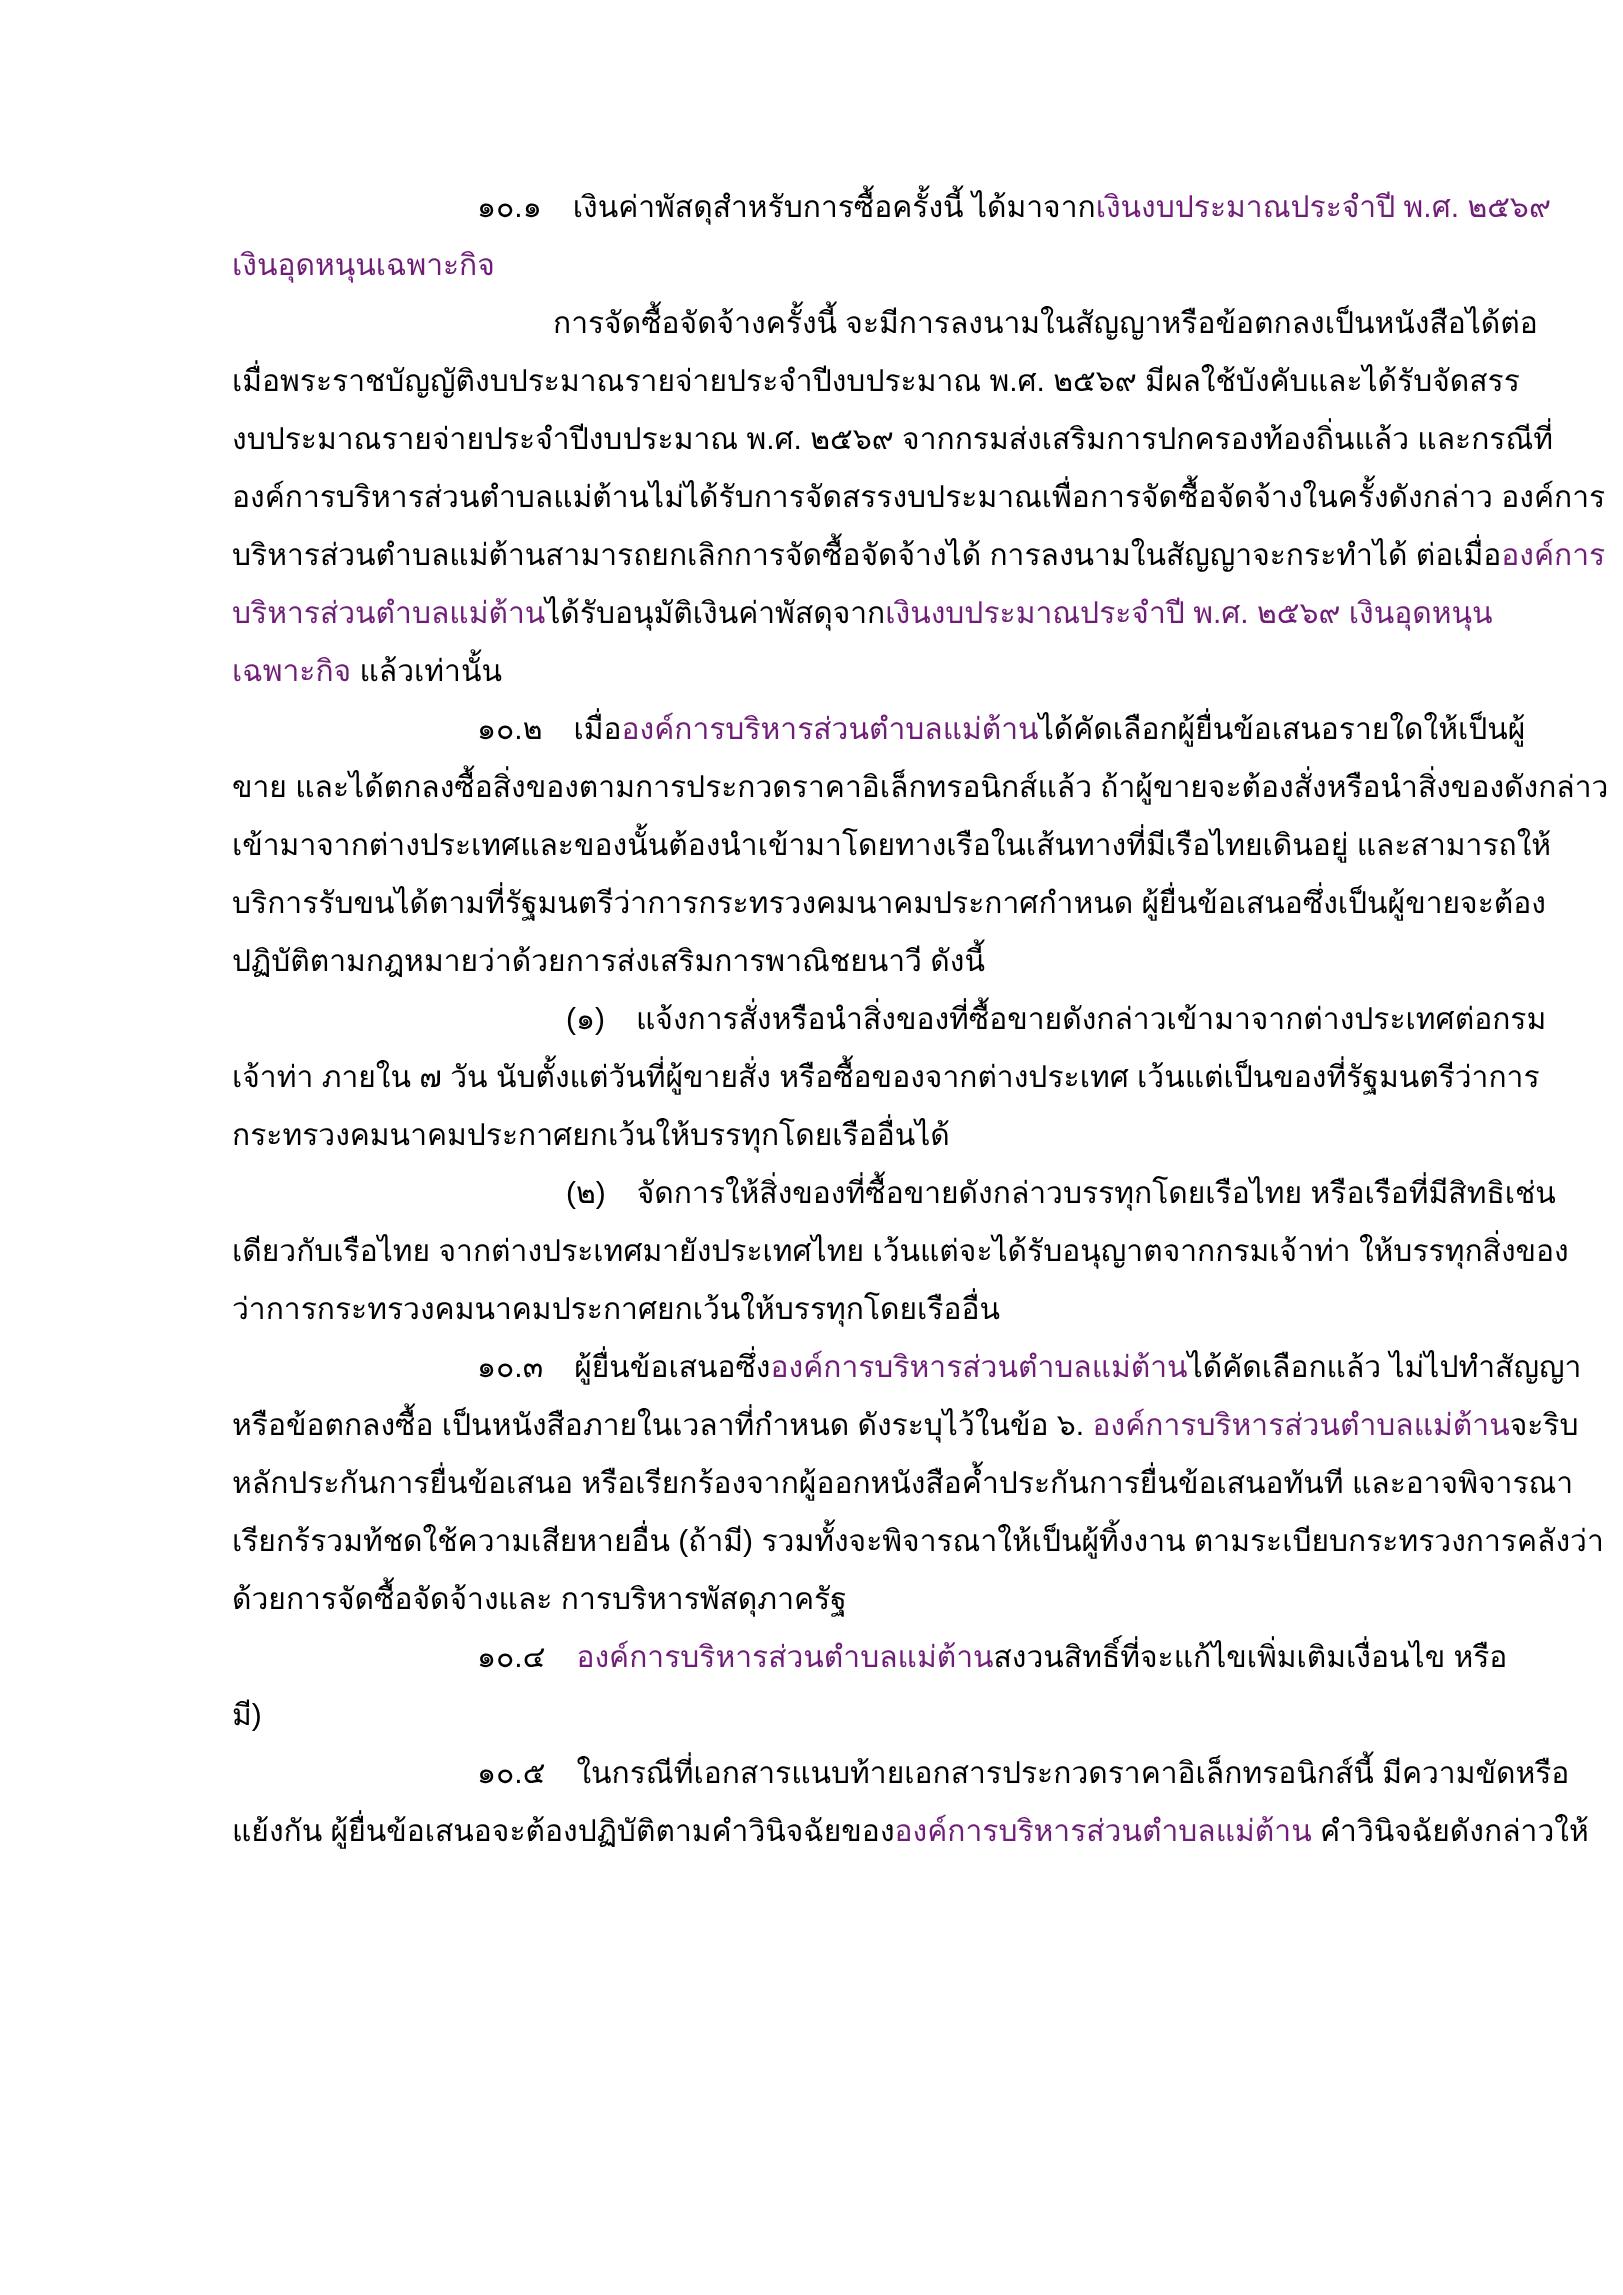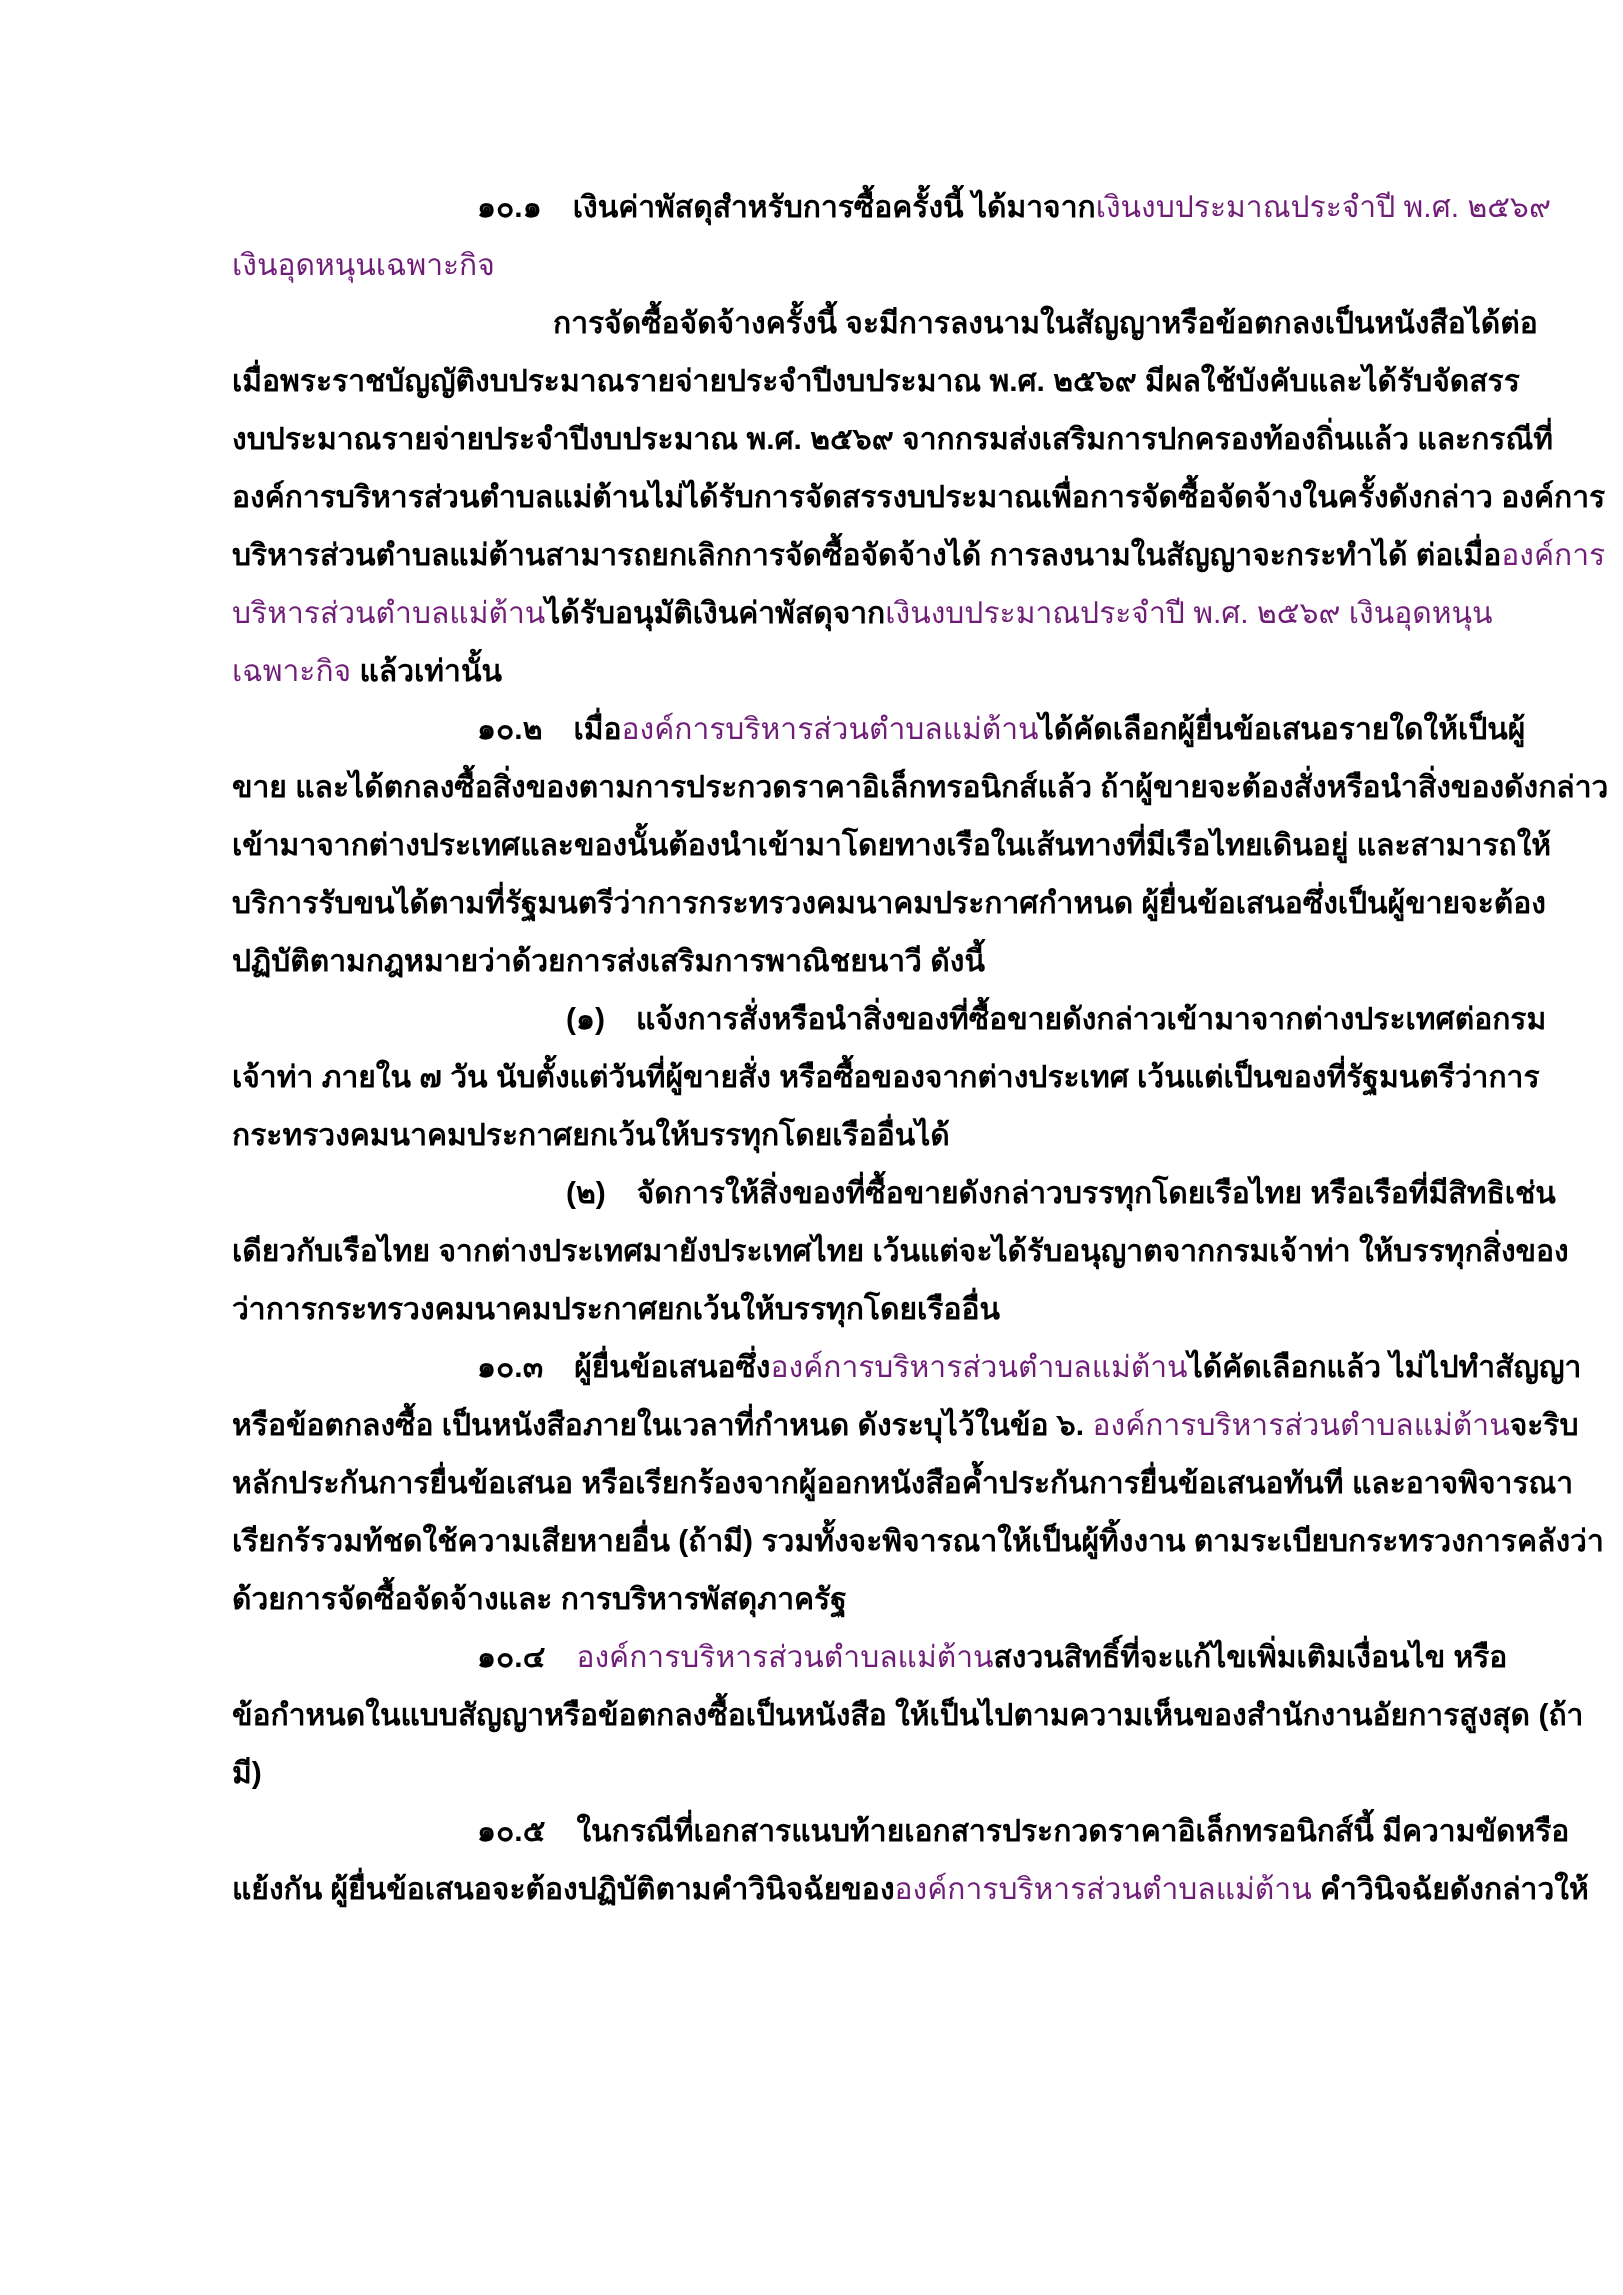--- a/index.html
+++ b/index.html
@@ -27,21 +27,21 @@
     white-space: pre;
     font-size: 30px;
     line-height: 58px;
     height: 58px;
     color: var(--ink);
   }
   .indent-none    { padding-left: 0; }
   .indent-section { padding-left: 245px; }
   .indent-para    { padding-left: 321px; }
   .indent-sub     { padding-left: 334px; }
-  .seg-black  { color: var(--ink); font-weight: bold; }
+  .seg-black  { color: var(--ink); }
   .seg-purple { color: var(--accent); }
   .seg-num    { margin-right: 31px; }
 </style>
 </head>
 <body>
 
 <div class="page">
   <div class="content">
       <div class="line indent-section"><span class="seg-black seg-num">๑๐.๑</span><span class="seg-black">เงินค่าพัสดุสำหรับการซื้อครั้งนี้ ได้มาจาก</span><span class="seg-purple">เงินงบประมาณประจำปี พ.ศ. ๒๕๖๙</span></div>
       <div class="line indent-none"><span class="seg-purple">เงินอุดหนุนเฉพาะกิจ</span></div>
@@ -62,19 +62,18 @@
       <div class="line indent-none"><span class="seg-black">กระทรวงคมนาคมประกาศยกเว้นให้บรรทุกโดยเรืออื่นได้</span></div>
       <div class="line indent-sub"><span class="seg-black seg-num">(๒)</span><span class="seg-black">จัดการให้สิ่งของที่ซื้อขายดังกล่าวบรรทุกโดยเรือไทย หรือเรือที่มีสิทธิเช่น</span></div>
       <div class="line indent-none"><span class="seg-black">เดียวกับเรือไทย จากต่างประเทศมายังประเทศไทย เว้นแต่จะได้รับอนุญาตจากกรมเจ้าท่า ให้บรรทุกสิ่งของ</span></div>
       <div class="line indent-none"><span class="seg-black">ว่าการกระทรวงคมนาคมประกาศยกเว้นให้บรรทุกโดยเรืออื่น</span></div>
       <div class="line indent-section"><span class="seg-black seg-num">๑๐.๓</span><span class="seg-black">ผู้ยื่นข้อเสนอซึ่ง</span><span class="seg-purple">องค์การบริหารส่วนตำบลแม่ต้าน</span><span class="seg-black">ได้คัดเลือกแล้ว ไม่ไปทำสัญญา</span></div>
       <div class="line indent-none"><span class="seg-black">หรือข้อตกลงซื้อ เป็นหนังสือภายในเวลาที่กำหนด ดังระบุไว้ในข้อ ๖. </span><span class="seg-purple">องค์การบริหารส่วนตำบลแม่ต้าน</span><span class="seg-black">จะริบ</span></div>
       <div class="line indent-none"><span class="seg-black">หลักประกันการยื่นข้อเสนอ หรือเรียกร้องจากผู้ออกหนังสือค้ำประกันการยื่นข้อเสนอทันที และอาจพิจารณา</span></div>
       <div class="line indent-none"><span class="seg-black">เรียกร้รวมท้ชดใช้ความเสียหายอื่น (ถ้ามี) รวมทั้งจะพิจารณาให้เป็นผู้ทิ้งงาน ตามระเบียบกระทรวงการคลังว่า</span></div>
       <div class="line indent-none"><span class="seg-black">ด้วยการจัดซื้อจัดจ้างและ การบริหารพัสดุภาครัฐ</span></div>
       <div class="line indent-section"><span class="seg-black seg-num">๑๐.๔</span><span class="seg-purple">องค์การบริหารส่วนตำบลแม่ต้าน</span><span class="seg-black">สงวนสิทธิ์ที่จะแก้ไขเพิ่มเติมเงื่อนไข หรือ</span></div>
-      <div class="line indent-none"><span class="seg-black">ข้อกำหนดในแบบสัญญาหรือข้อตกลงซื้อเป็นหนังสือ ให้เป็นไปตามความเห็นของสำนักงานอัยการสูงสุด (ถ้า</span></div>
       <div class="line indent-none"><span class="seg-black">มี)</span></div>
       <div class="line indent-section"><span class="seg-black seg-num">๑๐.๕</span><span class="seg-black">ในกรณีที่เอกสารแนบท้ายเอกสารประกวดราคาอิเล็กทรอนิกส์นี้ มีความขัดหรือ</span></div>
       <div class="line indent-none"><span class="seg-black">แย้งกัน ผู้ยื่นข้อเสนอจะต้องปฏิบัติตามคำวินิจฉัยของ</span><span class="seg-purple">องค์การบริหารส่วนตำบลแม่ต้าน</span><span class="seg-black"> คำวินิจฉัยดังกล่าวให้</span></div>
     </div>
 </div>
 
 
 </body></html>

